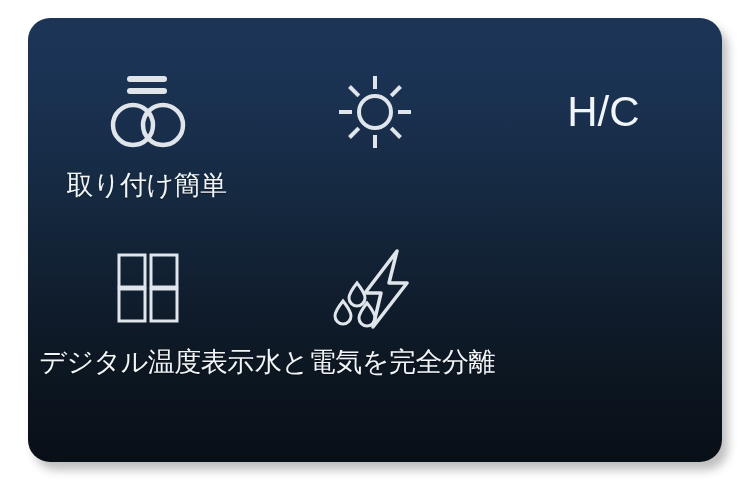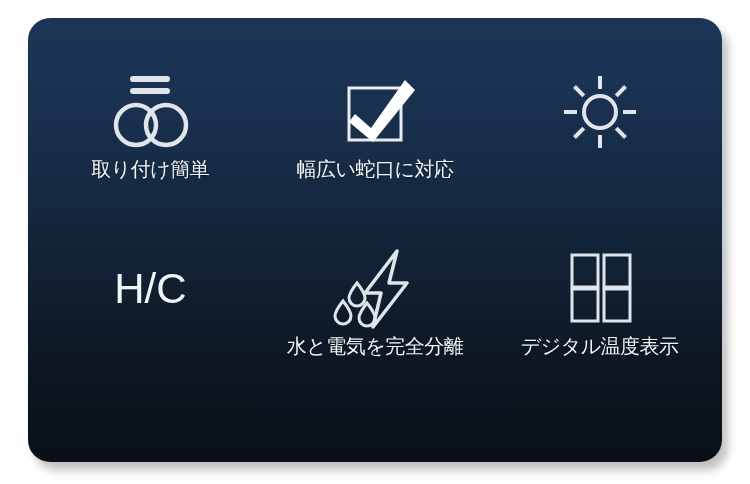--- a/index.html
+++ b/index.html
@@ -56,27 +56,27 @@
   }
 
   .icon-wrap {
     height: 96px;
     display: flex;
     align-items: center;
     justify-content: center;
   }
 
   .cell-label {
-    margin-top: 0;
+    margin-top: 11px;
     color: #f2f5f8;
-    font-size: 20px;
+    font-size: 27px;
     line-height: 1.1;
     white-space: nowrap;
     letter-spacing: -0.5px;
-    font-family: Liberation Mono, monospace;
+    font-family: Liberation Sans, sans-serif;
     text-shadow: 0 1px 1px rgba(0,0,0,0.5);
   }
 
   .hc-text {
     color: #f2f5f8;
     font-size: 42px;
     font-weight: 400;
     letter-spacing: 0px;
     font-family: "Liberation Sans", "DejaVu Sans", sans-serif;
     line-height: 1;
@@ -95,29 +95,20 @@
         <svg width="92" height="84" viewBox="0 0 92 84">
           <rect x="26" y="6" width="40" height="6" rx="3" fill="#dfe5ea"></rect>
           <rect x="26" y="18" width="40" height="6" rx="3" fill="#dfe5ea"></rect>
           <circle cx="32" cy="55" r="20" fill="none" stroke="#dfe5ea" stroke-width="4.5"></circle>
           <circle cx="62" cy="55" r="20" fill="none" stroke="#dfe5ea" stroke-width="4.5"></circle>
         </svg>
       </div>
       <div class="cell-label">取り付け簡単</div>
     </div>
 
-    <div class="cell">
-      <div class="icon-wrap">
-        <svg width="92" height="84" viewBox="0 0 92 84">
-          <rect x="20" y="18" width="52" height="52" fill="none" stroke="#e8edf1" stroke-width="3"></rect>
-          <path d="M26 44 L42 58 L76 10 L86 20 L44 72 L20 52 Z" fill="#ffffff"></path>
-        </svg>
-      </div>
-      <div class="cell-label">幅広い蛇口に対応</div>
-    </div>
 
     <div class="cell">
       <div class="icon-wrap">
         <svg width="92" height="84" viewBox="0 0 92 84">
           <g stroke="#dfe5ea" stroke-width="4" stroke-linecap="butt">
             <circle cx="46" cy="42" r="16" fill="none"></circle>
             <line x1="46" y1="6" x2="46" y2="19"></line>
             <line x1="46" y1="65" x2="46" y2="78"></line>
             <line x1="10" y1="42" x2="23" y2="42"></line>
             <line x1="69" y1="42" x2="82" y2="42"></line>
@@ -132,37 +123,37 @@
 
     <div class="cell">
       <div class="icon-wrap">
         <span class="hc-text">H/C</span>
       </div>
     </div>
 
     <div class="cell">
       <div class="icon-wrap">
         <svg width="92" height="84" viewBox="0 0 92 84">
-          <path d="M68 4 L36 46 L52 46 L44 80 L78 36 L60 36 Z" fill="none" stroke="#dfe5ea" stroke-width="3.5" stroke-linejoin="round"></path>
-          <path d="M28 36 C28 36 20 46 20 51 a8 8 0 0 0 16 0 c0 -5 -8 -15 -8 -15 Z" fill="none" stroke="#dfe5ea" stroke-width="3"></path>
-          <path d="M14 54 C14 54 6 64 6 69 a8 8 0 0 0 16 0 c0 -5 -8 -15 -8 -15 Z" fill="none" stroke="#dfe5ea" stroke-width="3"></path>
-          <path d="M38 56 C38 56 30 66 30 71 a8 8 0 0 0 16 0 c0 -5 -8 -15 -8 -15 Z" fill="none" stroke="#dfe5ea" stroke-width="3"></path>
-        </svg>
-      </div>
-      <div class="cell-label">水と電気を完全分離</div>
-    </div>
-
-    <div class="cell">
-      <div class="icon-wrap">
-        <svg width="92" height="84" viewBox="0 0 92 84">
           <g fill="none" stroke="#dfe5ea" stroke-width="3">
             <rect x="18" y="8" width="26" height="32"></rect>
             <rect x="18" y="42" width="26" height="32"></rect>
             <rect x="50" y="8" width="26" height="32"></rect>
             <rect x="50" y="42" width="26" height="32"></rect>
           </g>
         </svg>
       </div>
       <div class="cell-label">デジタル温度表示</div>
     </div>
 
+    <div class="cell">
+      <div class="icon-wrap">
+        <svg width="92" height="84" viewBox="0 0 92 84">
+          <path d="M68 4 L36 46 L52 46 L44 80 L78 36 L60 36 Z" fill="none" stroke="#dfe5ea" stroke-width="3.5" stroke-linejoin="round"></path>
+          <path d="M28 36 C28 36 20 46 20 51 a8 8 0 0 0 16 0 c0 -5 -8 -15 -8 -15 Z" fill="none" stroke="#dfe5ea" stroke-width="3"></path>
+          <path d="M14 54 C14 54 6 64 6 69 a8 8 0 0 0 16 0 c0 -5 -8 -15 -8 -15 Z" fill="none" stroke="#dfe5ea" stroke-width="3"></path>
+          <path d="M38 56 C38 56 30 66 30 71 a8 8 0 0 0 16 0 c0 -5 -8 -15 -8 -15 Z" fill="none" stroke="#dfe5ea" stroke-width="3"></path>
+        </svg>
+      </div>
+      <div class="cell-label">水と電気を完全分離</div>
+    </div>
+
   </div>
 </div>
 
 </body></html>

